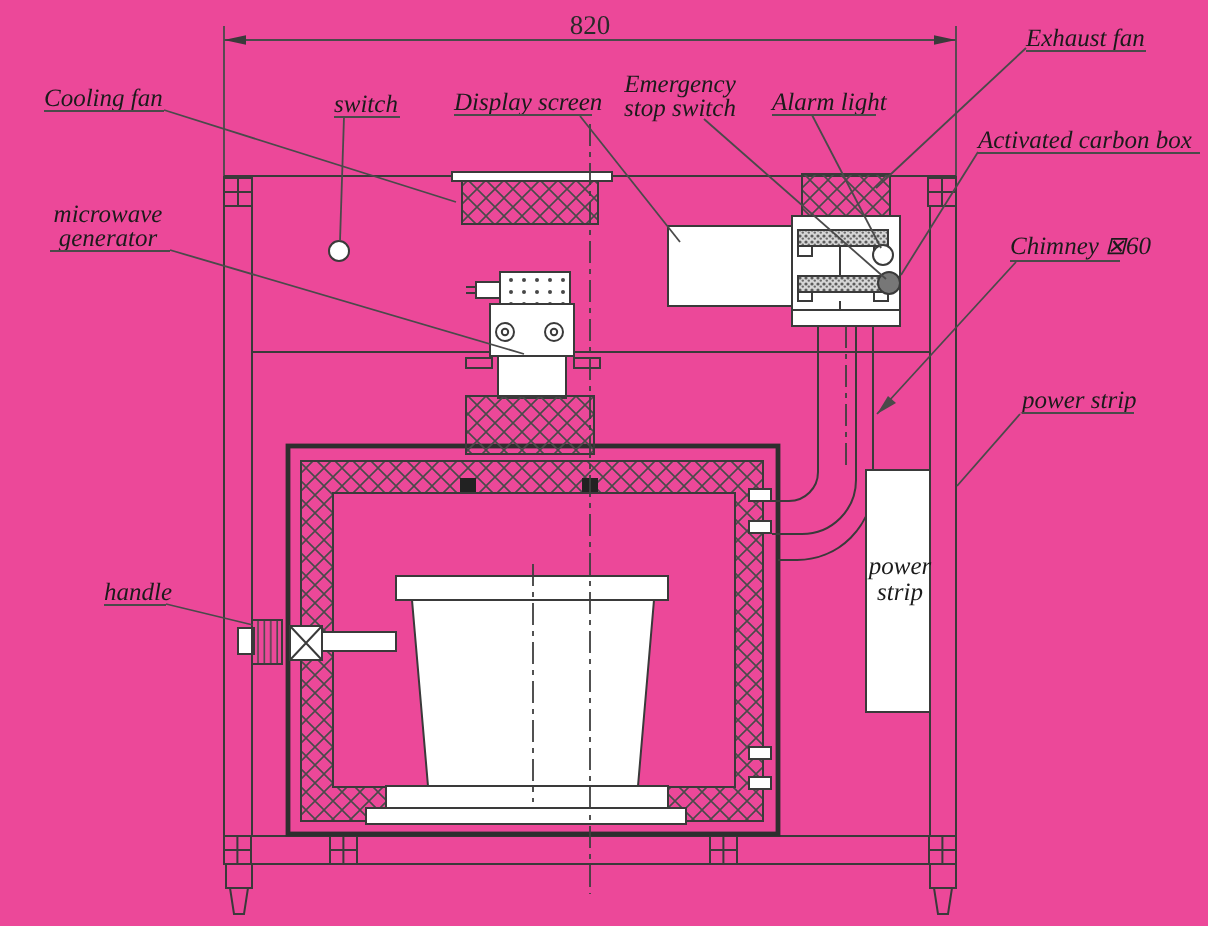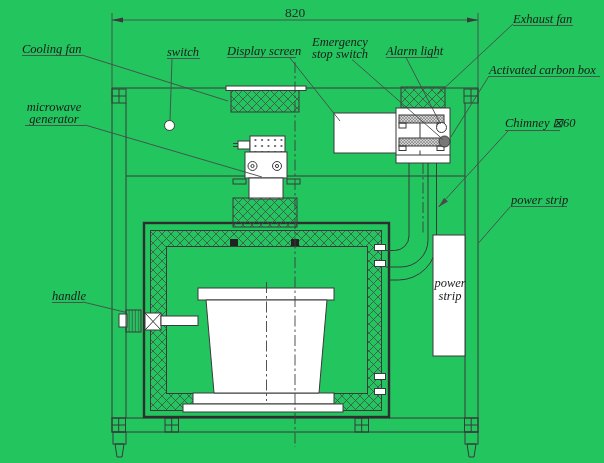--- a/index.html
+++ b/index.html
@@ -1,16 +1,16 @@
 <!DOCTYPE html>
 <html><head>
 <meta charset="utf-8">
 <style>
   html,body{margin:0;padding:0;background:#ffffff;}
-  .stage{position:relative;width:604px;height:463px;background:#22c55e;overflow:hidden;
+  .stage{position:relative;width:604px;height:463px;background:#ec4899;overflow:hidden;
          font-family:"Liberation Serif", serif;}
   svg{display:block}
   .ln{stroke:#3a3a3a;stroke-width:1;fill:none}
   .thick{stroke:#2e2e2e;stroke-width:2.4;fill:none}
   .thin{stroke:#4a4a4a;stroke-width:0.9;fill:none}
   .wfill{fill:#ffffff;stroke:#3a3a3a;stroke-width:1}
   .lbl{font:italic 12.5px "Liberation Serif", serif;fill:#1b1b1b}
   .dim{font:13.5px "Liberation Serif", serif;fill:#2a2a2a}
   .cl{stroke:#3f3f3f;stroke-width:0.9;fill:none;stroke-dasharray:11 3 2.5 3}
 </style>

